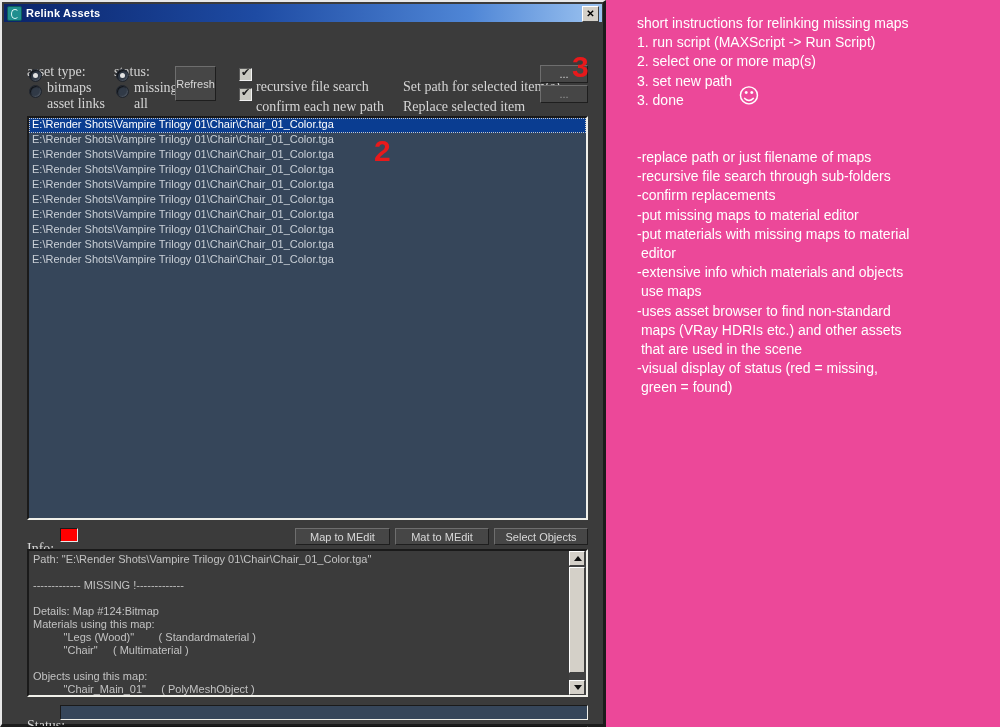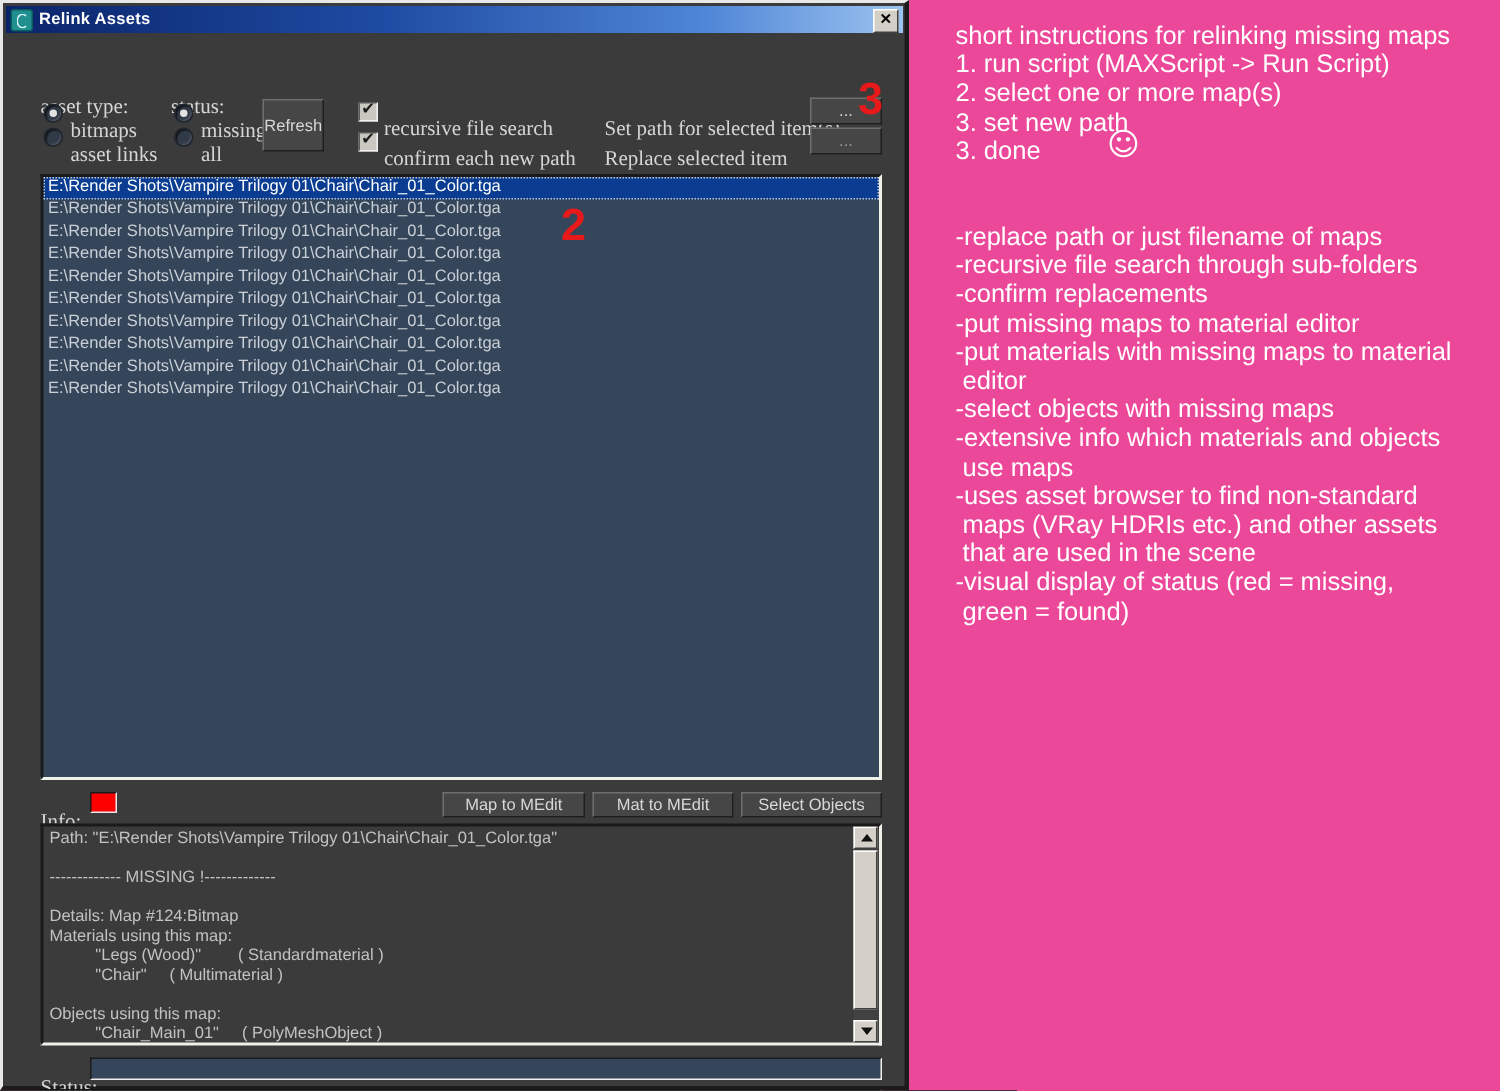--- a/index.html
+++ b/index.html
@@ -163,21 +163,21 @@
 
   
   .annot{
     position:absolute;color:#e8191b;font-size:30px;font-weight:bold;
     font-family:"Liberation Sans", sans-serif;line-height:1;
   }
 
   
   .side{
     position:absolute;left:637px;top:14px;width:345px;
-    color:#ffffff;font-size:17px;line-height:19.2px;
+    color:#ffffff;font-size:14px;line-height:19.2px;
     font-family:"Liberation Sans", sans-serif;
   }
   .side .blk{white-space:pre-wrap;}
   .gap{height:19px;}
   .smiley{
     position:absolute;left:738px;top:86px;color:#fff;font-size:21px;line-height:1;
     font-family:"DejaVu Sans", sans-serif;
   }
 </style>
 </head>
@@ -284,21 +284,20 @@
       </div>
     <div class="gap"></div>
     <div class="gap"></div>
     <div id="features">
         <div class="blk">-replace path or just filename of maps</div>
         <div class="blk">-recursive file search through sub-folders</div>
         <div class="blk">-confirm replacements</div>
         <div class="blk">-put missing maps to material editor</div>
         <div class="blk">-put materials with missing maps to material
  editor</div>
-        <div class="blk">-select objects with missing maps</div>
         <div class="blk">-extensive info which materials and objects
  use maps</div>
         <div class="blk">-uses asset browser to find non-standard
  maps (VRay HDRIs etc.) and other assets
  that are used in the scene</div>
         <div class="blk">-visual display of status (red = missing,
  green = found)</div>
       </div>
     <div class="gap"></div>
   </div>

